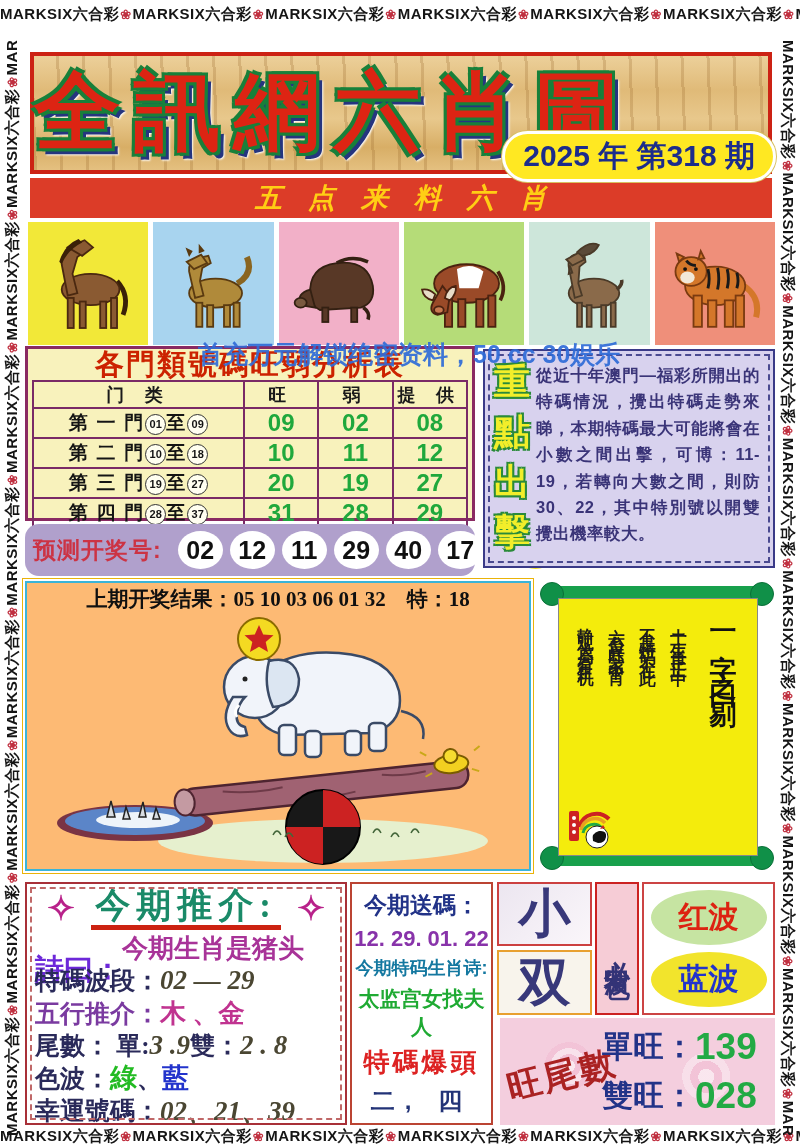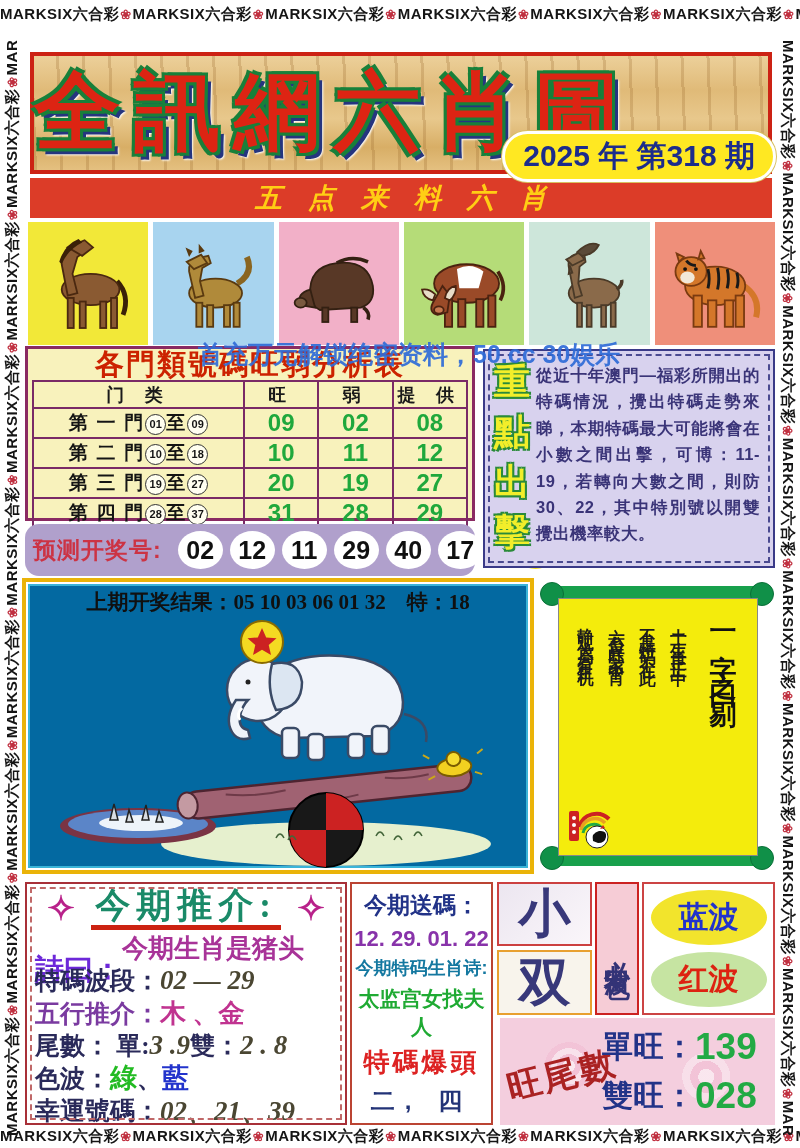--- a/index.html
+++ b/index.html
@@ -68,21 +68,21 @@
   .key-attack{left:483px;top:349px;width:292px;height:219px;background:#d8d2ee;border:2px solid #3a3a88;padding:3px;}
   .ka-inner{border:2px dashed #4a4a90;height:100%;box-sizing:border-box;position:relative;
         padding:6px 8px 4px 46px;}
   .ka-title{position:absolute;left:2px;top:8px;width:40px;display:flex;flex-direction:column;
         gap:14px;align-items:center;}
   .ka-title span{font-size:36px;line-height:36px;font-weight:bold;color:#f2ee2a;font-family:"Liberation Serif",serif;
         text-shadow:2px 2px 0 #2a8a3a,-2px -2px 0 #2a8a3a,2px -2px 0 #2a8a3a,-2px 2px 0 #2a8a3a;}
   .ka-body{font-size:16.5px;font-weight:bold;color:#3a3478;line-height:1.6;text-align:justify;letter-spacing:.5px;}
 
   
-  .draw-panel{left:22px;top:578px;width:512px;height:296px;background:#0369a1;border:4px solid #eab308;
+  .draw-panel{left:22px;top:578px;width:512px;height:296px;background:#fdba74;border:1px solid #eab308;
         box-shadow:inset 0 0 0 2px #fff,inset 0 0 0 4px #3ab4d8;}
   .last-draw{text-align:center;font-family:"Liberation Serif",serif;font-weight:bold;font-size:21px;
         color:#101010;margin-top:6px;}
   .scene{width:506px;height:258px;display:block;}
 
   
   .scroll{left:538px;top:580px;width:238px;height:292px;}
   .scroll-bar{position:absolute;left:12px;right:12px;height:14px;background:#18a04c;border-radius:7px;}
   .sb-top{top:6px;} .sb-bottom{bottom:6px;}
   .knob{position:absolute;width:22px;height:22px;border-radius:50%;background:#109048;border:1px solid #0a7038;}
@@ -478,22 +478,22 @@
     <div class="sc-burst-val">二, 四</div>
   </div>
 
   <div class="abs size-box size-small">小</div>
   <div class="abs size-box size-double">双</div>
 
   <div class="abs wave-label">
     <span>必中波色</span>
   </div>
   <div class="abs wave-ovals">
+    <div class="oval oval-red">红波</div>
     <div class="oval oval-blue">蓝波</div>
-    <div class="oval oval-red">红波</div>
   </div>
 
   <div class="abs hot-tail">
     <div class="ht-label">旺尾數</div>
     <div class="ht-rows">
       <div class="ht-row">
         <span class="ht-key">單旺：</span>
         <span class="ht-val">139</span>
       </div>
       <div class="ht-row">

